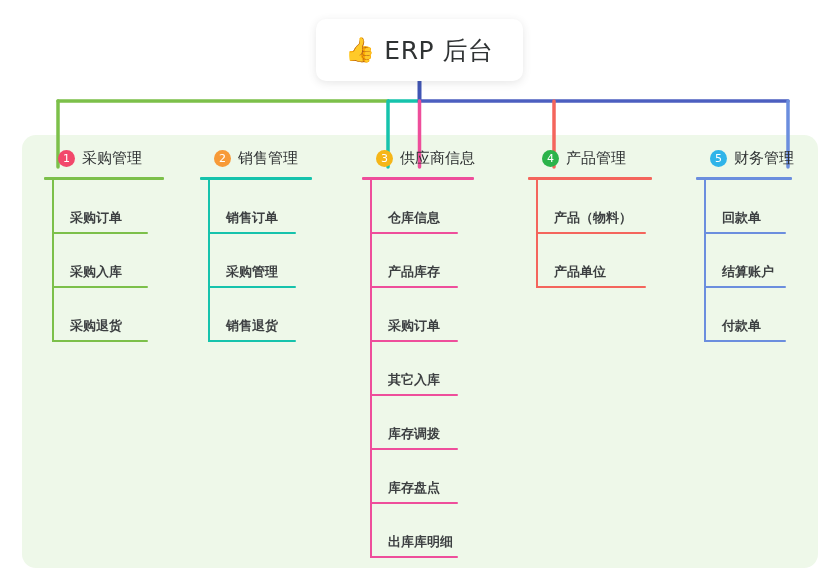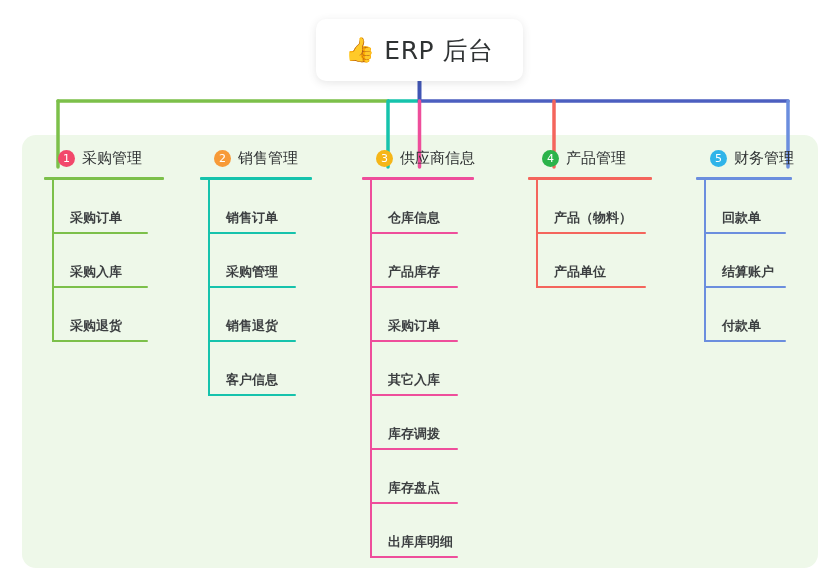--- a/index.html
+++ b/index.html
@@ -120,24 +120,20 @@
           <div class="item-rule" style="background: rgb(22, 195, 172); width: 88px;"></div>
         </div>
         <div class="item">
           <span class="item-label">采购管理</span>
           <div class="item-rule" style="background: rgb(22, 195, 172); width: 88px;"></div>
         </div>
         <div class="item">
           <span class="item-label">销售退货</span>
           <div class="item-rule" style="background: rgb(22, 195, 172); width: 88px;"></div>
         </div>
-        <div class="item">
-          <span class="item-label">客户信息</span>
-          <div class="item-rule" style="background: rgb(22, 195, 172); width: 88px;"></div>
-        </div>
       </div>
   </div>
 
   <div class="col" id="col2" style="left:362px;width:160px;">
     <div class="col-head">
       <span class="badge" style="background: rgb(245, 182, 24);">3</span>
       <span class="col-title">供应商信息</span>
     </div>
     <div class="head-rule" style="background: rgb(238, 78, 155); width: 112px;"></div>
     <div class="items">

